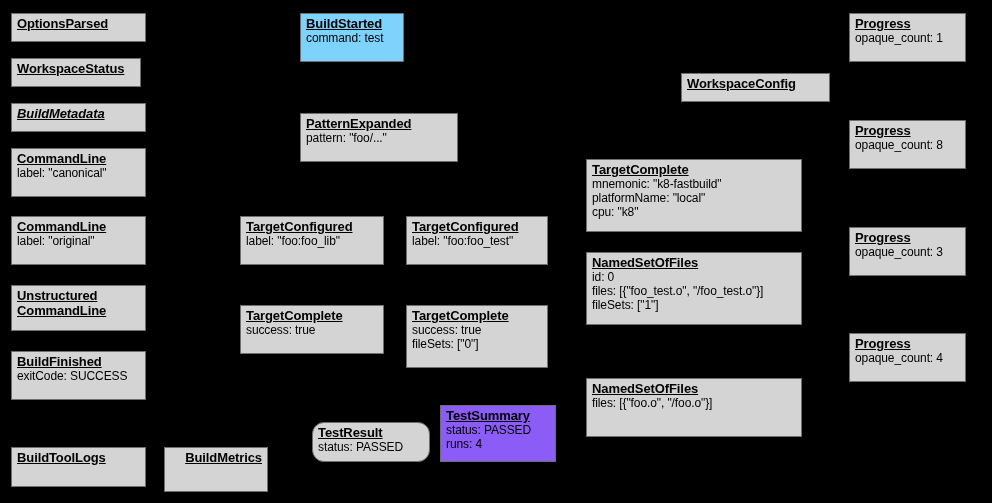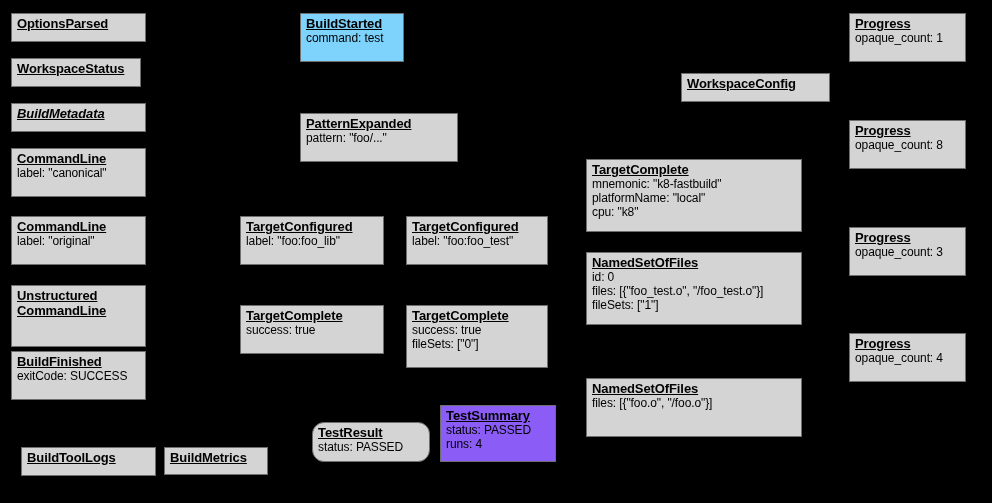--- a/index.html
+++ b/index.html
@@ -96,21 +96,21 @@
     <div class="node" style="left: 849px; top: 227px; width: 117px; height: 49px; background: rgb(212, 212, 212); border-color: rgb(110, 110, 110); color: rgb(0, 0, 0);">
       <div class="node-title">Progress</div>
       <div class="node-body">opaque_count: 3</div>
     </div>
     <div class="node" style="left: 586px; top: 252px; width: 216px; height: 73px; background: rgb(212, 212, 212); border-color: rgb(110, 110, 110); color: rgb(0, 0, 0);">
       <div class="node-title">NamedSetOfFiles</div>
       <div class="node-body">id: 0</div>
       <div class="node-body">files: [{"foo_test.o", "/foo_test.o"}]</div>
       <div class="node-body">fileSets: ["1"]</div>
     </div>
-    <div class="node" style="left: 11px; top: 285px; width: 135px; height: 62px; background: rgb(212, 212, 212); border-color: rgb(110, 110, 110); color: rgb(0, 0, 0);">
+    <div class="node" style="left: 11px; top: 285px; width: 135px; height: 46px; background: rgb(212, 212, 212); border-color: rgb(110, 110, 110); color: rgb(0, 0, 0);">
       <div class="node-title">Unstructured
 CommandLine</div>
     </div>
     <div class="node" style="left: 240px; top: 305px; width: 144px; height: 49px; background: rgb(212, 212, 212); border-color: rgb(110, 110, 110); color: rgb(0, 0, 0);">
       <div class="node-title">TargetComplete</div>
       <div class="node-body">success: true</div>
     </div>
     <div class="node" style="left: 406px; top: 305px; width: 142px; height: 63px; background: rgb(212, 212, 212); border-color: rgb(110, 110, 110); color: rgb(0, 0, 0);">
       <div class="node-title">TargetComplete</div>
       <div class="node-body">success: true</div>
@@ -130,19 +130,19 @@
     </div>
     <div class="node" style="left: 440px; top: 405px; width: 116px; height: 57px; background: #8b5cf6; border-color: rgb(110, 110, 110); color: rgb(0, 0, 0);">
       <div class="node-title">TestSummary</div>
       <div class="node-body">status: PASSED</div>
       <div class="node-body">runs: 4</div>
     </div>
     <div class="node" style="left: 312px; top: 422px; width: 118px; height: 40px; background: rgb(212, 212, 212); border-color: rgb(110, 110, 110); color: rgb(0, 0, 0); border-radius: 12px;">
       <div class="node-title">TestResult</div>
       <div class="node-body">status: PASSED</div>
     </div>
-    <div class="node" style="left: 11px; top: 447px; width: 135px; height: 29px; background: rgb(212, 212, 212); border-color: rgb(110, 110, 110); color: rgb(0, 0, 0); margin-left: 10px;">
+    <div class="node" style="left: 11px; top: 447px; width: 135px; height: 40px; background: rgb(212, 212, 212); border-color: rgb(110, 110, 110); color: rgb(0, 0, 0);">
       <div class="node-title">BuildToolLogs</div>
     </div>
-    <div class="node" style="left: 164px; top: 447px; width: 104px; height: 28px; background: rgb(212, 212, 212); border-color: rgb(110, 110, 110); color: rgb(0, 0, 0);">
+    <div class="node" style="left: 164px; top: 447px; width: 104px; height: 45px; background: rgb(212, 212, 212); border-color: rgb(110, 110, 110); color: rgb(0, 0, 0); text-align: right;">
       <div class="node-title">BuildMetrics</div>
     </div>
   </div>
 
 </body></html>

